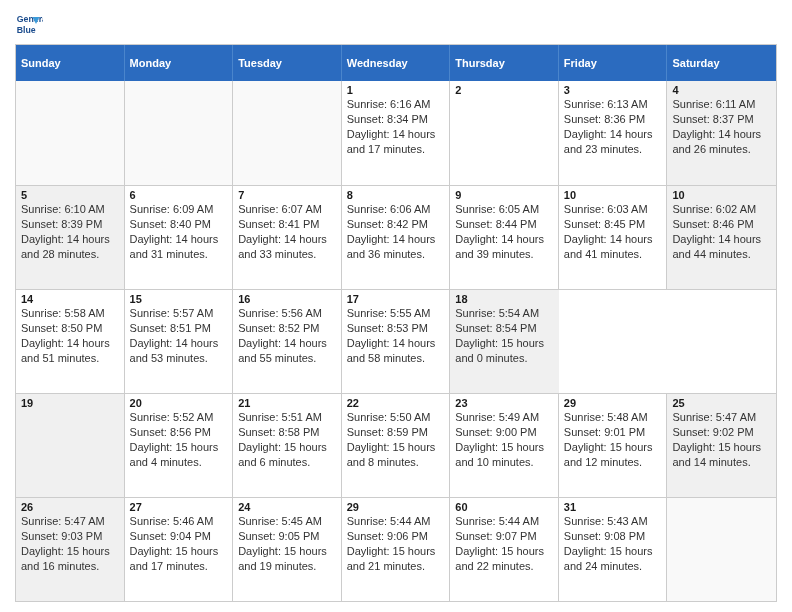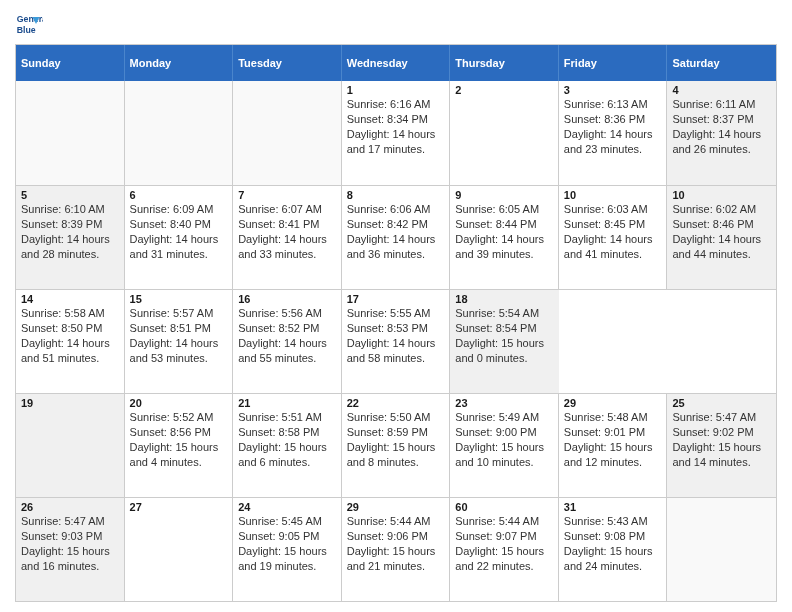--- a/index.html
+++ b/index.html
@@ -230,20 +230,21 @@
             <div class="cell-text">Sunrise: 5:47 AM<br>Sunset: 9:02 PM<br>Daylight: 15 hours and 14 minutes.</div>
           </div>
         </div>
         <div class="calendar-row">
           <div class="cal-cell shaded">
             <div class="day-number">26</div>
             <div class="cell-text">Sunrise: 5:47 AM<br>Sunset: 9:03 PM<br>Daylight: 15 hours and 16 minutes.</div>
           </div>
           <div class="cal-cell">
             <div class="day-number">27</div>
+            <div class="cell-text">Sunrise: 5:46 AM<br>Sunset: 9:04 PM<br>Daylight: 15 hours and 17 minutes.</div>
           </div>
           <div class="cal-cell">
             <div class="day-number">24</div>
             <div class="cell-text">Sunrise: 5:45 AM<br>Sunset: 9:05 PM<br>Daylight: 15 hours and 19 minutes.</div>
           </div>
           <div class="cal-cell">
             <div class="day-number">29</div>
             <div class="cell-text">Sunrise: 5:44 AM<br>Sunset: 9:06 PM<br>Daylight: 15 hours and 21 minutes.</div>
           </div>
           <div class="cal-cell">

